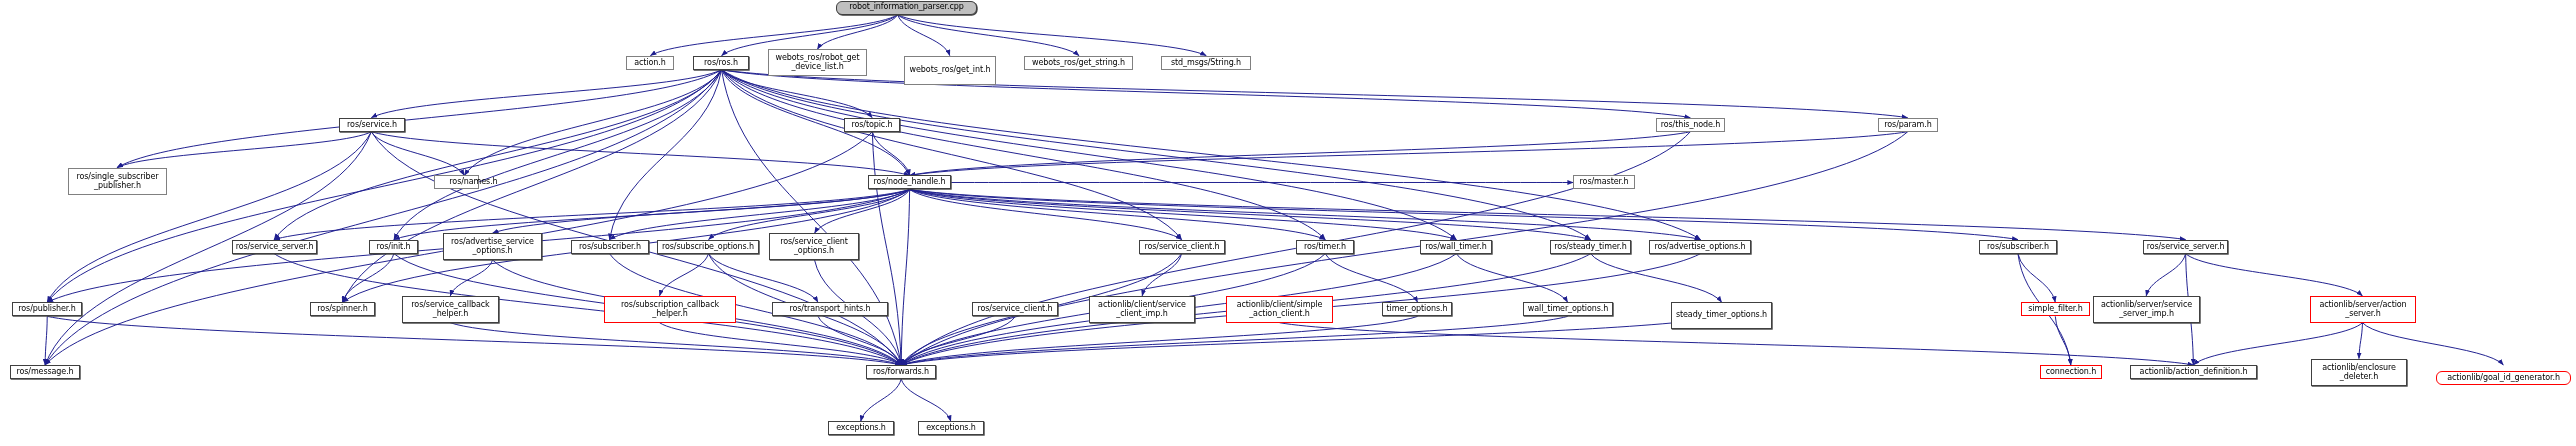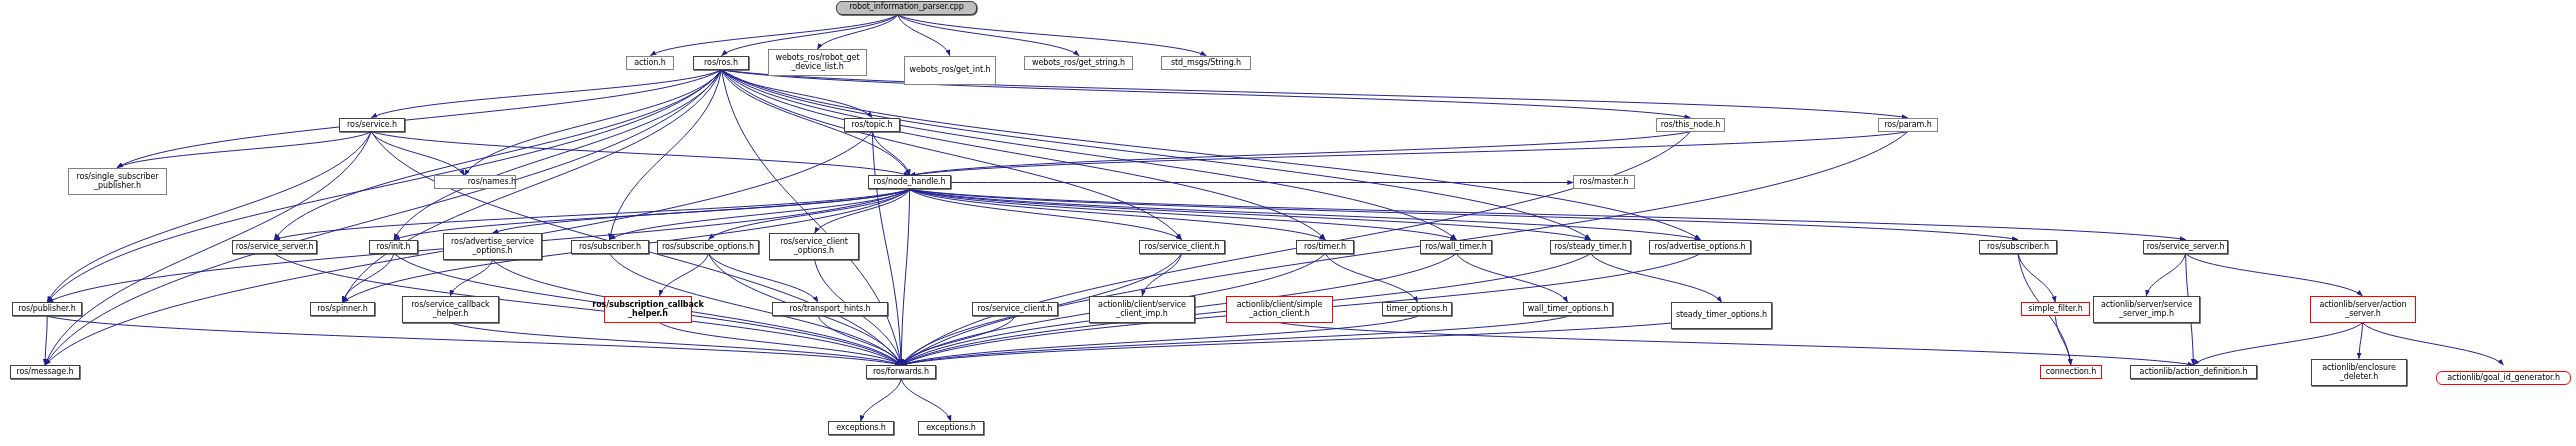--- a/index.html
+++ b/index.html
@@ -168,21 +168,21 @@
 _device_list.h</div>
       <div class="node " style="left: 904px; top: 56px; width: 92px; height: 29px;">webots_ros/get_int.h</div>
       <div class="node " style="left: 1024px; top: 56px; width: 109px; height: 14px;">webots_ros/get_string.h</div>
       <div class="node " style="left: 1161px; top: 56px; width: 90px; height: 14px;">std_msgs/String.h</div>
       <div class="node dark" style="left: 339px; top: 118px; width: 66px; height: 14px;">ros/service.h</div>
       <div class="node dark" style="left: 844px; top: 118px; width: 56px; height: 14px;">ros/topic.h</div>
       <div class="node " style="left: 1656px; top: 118px; width: 69px; height: 14px;">ros/this_node.h</div>
       <div class="node " style="left: 1878px; top: 118px; width: 60px; height: 14px;">ros/param.h</div>
       <div class="node " style="left: 68px; top: 168px; width: 99px; height: 27px;">ros/single_subscriber
 _publisher.h</div>
-      <div class="node " style="left: 434px; top: 175px; width: 82px; height: 14px; padding-left: 36px;">ros/names.h</div>
+      <div class="node " style="left: 434px; top: 175px; width: 45px; height: 14px; padding-left: 36px;">ros/names.h</div>
       <div class="node dark" style="left: 868px; top: 175px; width: 83px; height: 14px;">ros/node_handle.h</div>
       <div class="node " style="left: 1573px; top: 175px; width: 62px; height: 14px;">ros/master.h</div>
       <div class="node dark" style="left: 232px; top: 240px; width: 85px; height: 14px;">ros/service_server.h</div>
       <div class="node dark" style="left: 369px; top: 240px; width: 49px; height: 14px;">ros/init.h</div>
       <div class="node dark" style="left: 443px; top: 233px; width: 99px; height: 27px;">ros/advertise_service
 _options.h</div>
       <div class="node dark" style="left: 571px; top: 240px; width: 78px; height: 14px;">ros/subscriber.h</div>
       <div class="node dark" style="left: 657px; top: 240px; width: 102px; height: 14px;">ros/subscribe_options.h</div>
       <div class="node dark" style="left: 769px; top: 233px; width: 90px; height: 27px;">ros/service_client
 _options.h</div>
@@ -190,21 +190,21 @@
       <div class="node dark" style="left: 1296px; top: 240px; width: 58px; height: 14px;">ros/timer.h</div>
       <div class="node dark" style="left: 1420px; top: 240px; width: 72px; height: 14px;">ros/wall_timer.h</div>
       <div class="node dark" style="left: 1550px; top: 240px; width: 81px; height: 14px;">ros/steady_timer.h</div>
       <div class="node dark" style="left: 1649px; top: 240px; width: 102px; height: 14px;">ros/advertise_options.h</div>
       <div class="node dark" style="left: 1979px; top: 240px; width: 78px; height: 14px;">ros/subscriber.h</div>
       <div class="node dark" style="left: 2143px; top: 240px; width: 85px; height: 14px;">ros/service_server.h</div>
       <div class="node dark" style="left: 12px; top: 302px; width: 70px; height: 14px;">ros/publisher.h</div>
       <div class="node dark" style="left: 310px; top: 302px; width: 65px; height: 14px;">ros/spinner.h</div>
       <div class="node dark" style="left: 402px; top: 296px; width: 97px; height: 27px;">ros/service_callback
 _helper.h</div>
-      <div class="node red" style="left: 604px; top: 296px; width: 88px; height: 27px; font-weight: bold;">ros/subscription_callback
+      <div class="node red" style="left: 604px; top: 296px; width: 132px; height: 27px;">ros/subscription_callback
 _helper.h</div>
       <div class="node dark" style="left: 772px; top: 302px; width: 116px; height: 14px;">ros/transport_hints.h</div>
       <div class="node dark" style="left: 972px; top: 302px; width: 86px; height: 14px;">ros/service_client.h</div>
       <div class="node dark" style="left: 1089px; top: 296px; width: 106px; height: 27px;">actionlib/client/service
 _client_imp.h</div>
       <div class="node red" style="left: 1226px; top: 296px; width: 107px; height: 27px;">actionlib/client/simple
 _action_client.h</div>
       <div class="node dark" style="left: 1382px; top: 302px; width: 70px; height: 14px;">timer_options.h</div>
       <div class="node dark" style="left: 1523px; top: 302px; width: 90px; height: 14px;">wall_timer_options.h</div>
       <div class="node dark" style="left: 1671px; top: 302px; width: 101px; height: 27px;">steady_timer_options.h</div>

